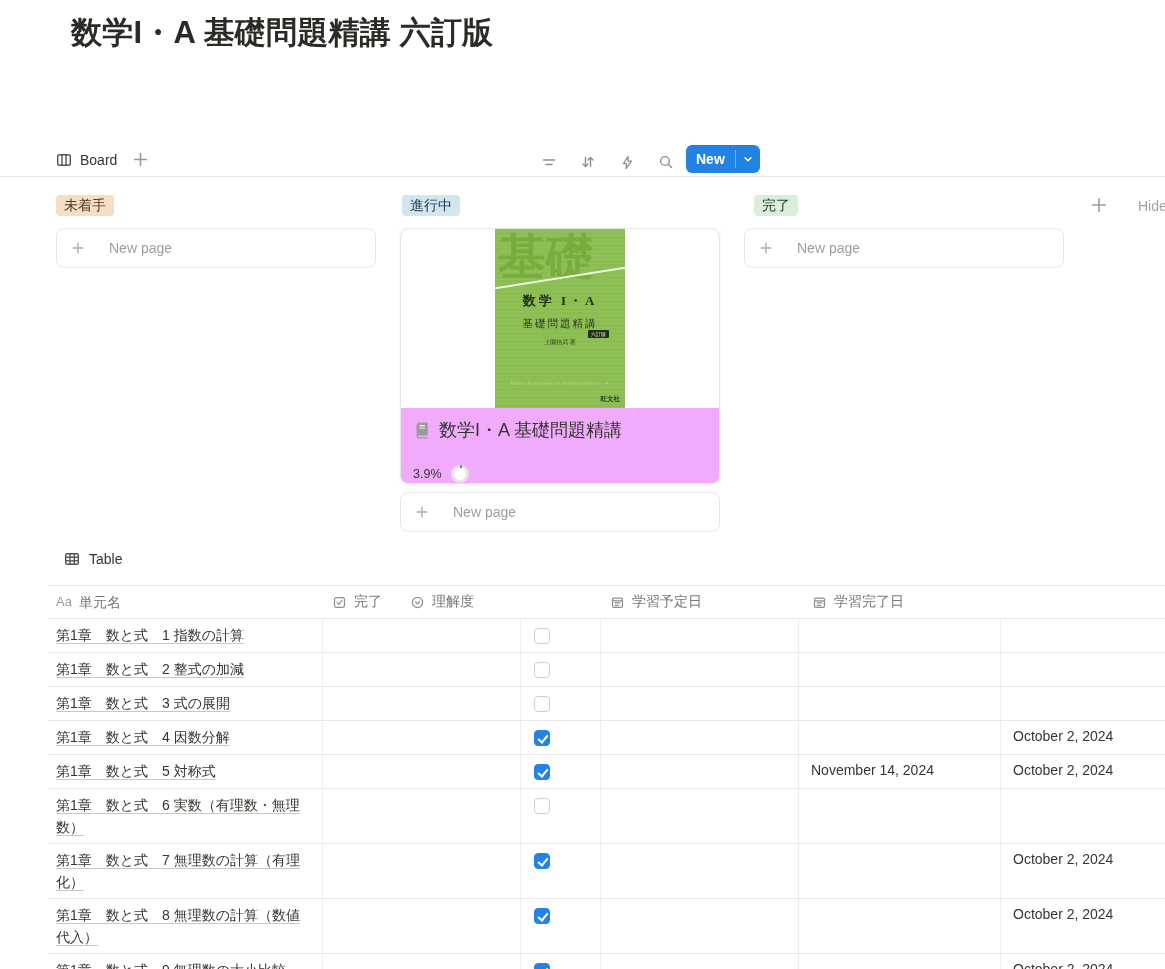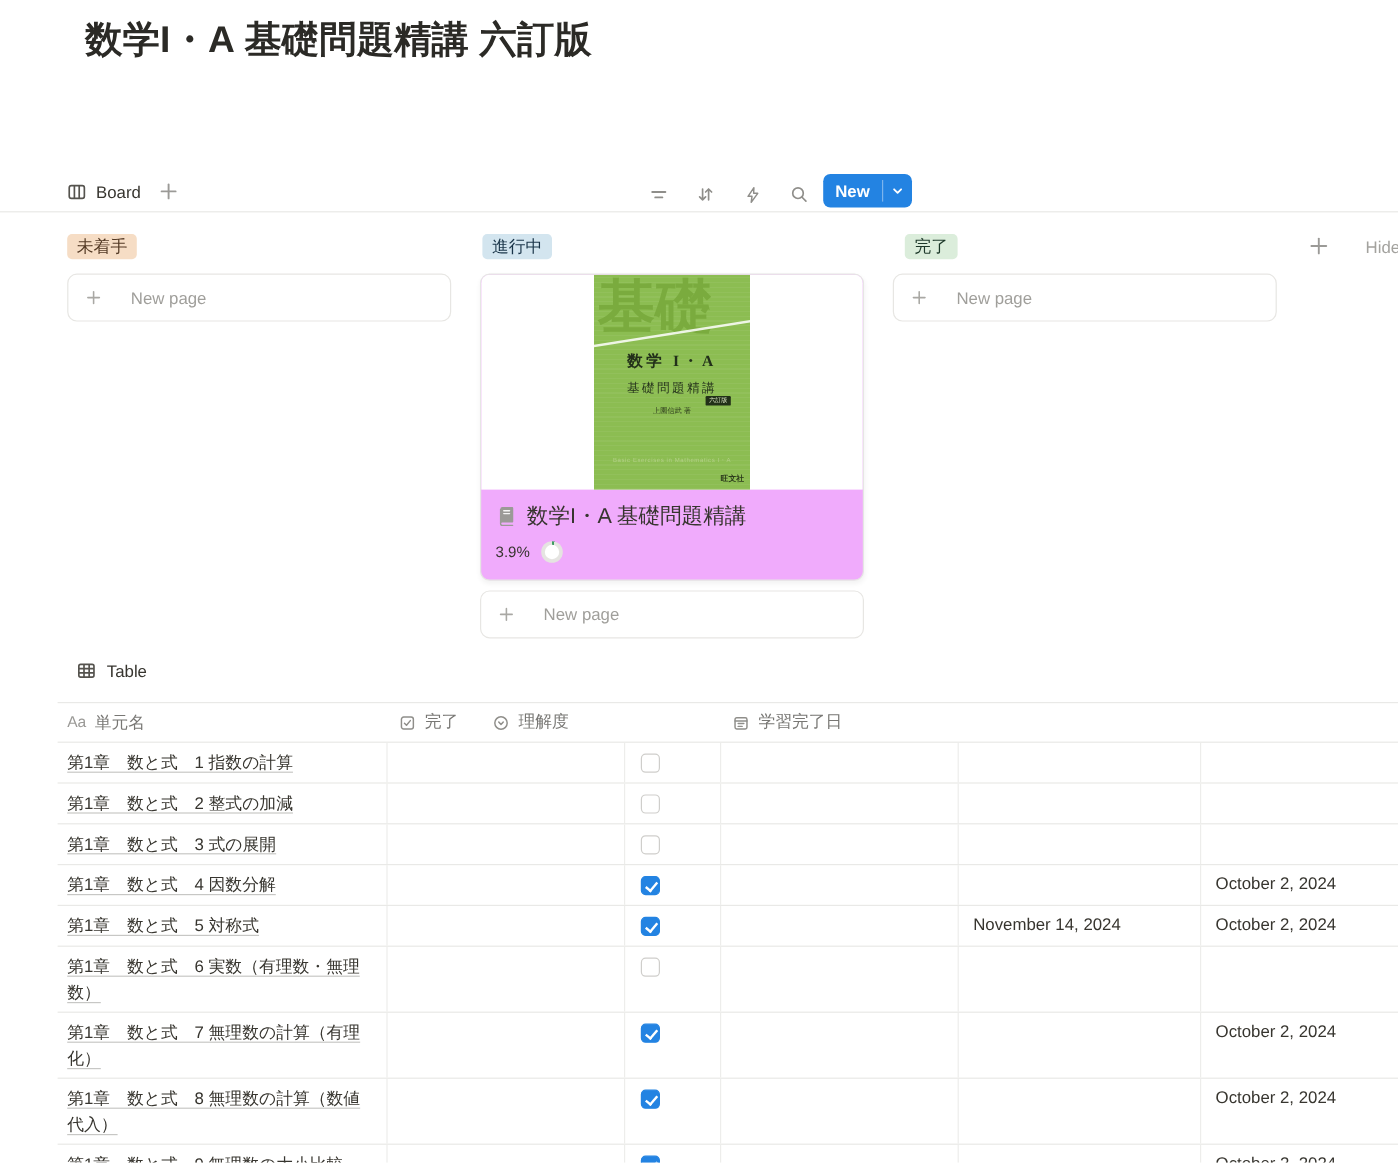--- a/index.html
+++ b/index.html
@@ -41,21 +41,21 @@
   .book-slash { position:absolute; top:48px; left:-10px; width:150px; height:2px; background:rgba(255,255,255,.85); transform:rotate(-9deg); }
   .book-title { position:absolute; top:63px; width:100%; text-align:center; font-family:"Liberation Serif","DejaVu Serif",serif; font-size:13px; font-weight:600; letter-spacing:3px; color:#22301a; }
   .book-sub { position:absolute; top:88px; width:100%; text-align:center; font-family:"Liberation Serif","DejaVu Serif",serif; font-size:10.5px; letter-spacing:2px; color:#26341c; }
   .book-badge { position:absolute; top:101px; right:16px; background:#223018; color:#dfe9c8; font-size:5px; line-height:8px; padding:0 3px; border-radius:1px; }
   .book-author { position:absolute; top:109px; width:100%; text-align:center; font-size:6px; color:#2c3a1c; }
   .book-footer { position:absolute; top:151px; width:100%; text-align:center; font-size:5px; letter-spacing:.5px; color:#b5d18a; }
   .book-pub { position:absolute; top:166px; right:5px; font-size:6.5px; font-weight:700; color:#2c3a1c; }
   .card-body { padding:10px 12px 0; }
   .card-title-row { display:flex; align-items:center; gap:8px; }
   .card-title { font-size:18px; font-weight:500; color:#37352f; white-space:nowrap; }
-  .progress-row { display:flex; align-items:center; gap:9px; margin-top:9px; }
+  .progress-row { display:flex; align-items:center; gap:9px; margin-top:23px; }
   .progress-label { font-size:12.5px; color:#37352f; }
   .progress-ring { position:relative; width:18px; height:18px; border-radius:50%; background:#e5e4e1; }
   .progress-ring::after { content:""; position:absolute; inset:3px; border-radius:50%; background:#fff; }
 
   
   .table-title { position:absolute; left:64px; top:551px; display:flex; align-items:center; gap:9px; cursor:pointer; }
   .table-title .label { font-size:14px; font-weight:500; color:#37352f; }
   .table-wrap { position:absolute; left:48px; top:585px; width:1192px; }
   .t-row, .t-head { display:flex; border-bottom:1px solid #e9e9e7; }
   .t-head { border-top:1px solid #e9e9e7; }
@@ -251,29 +251,40 @@
       </div>
       <div class="hc c-level">
         <span>
           <svg width="15" height="15" viewBox="0 0 16 16" fill="none" stroke="#8f8e8a" stroke-width="1.3" stroke-linecap="round" stroke-linejoin="round">
               <circle cx="8" cy="8" r="5.5"></circle>
               <polyline points="6,7.2 8,9.4 10,7.2"></polyline>
             </svg>
         </span>
         <span>理解度</span>
       </div>
-      <div class="hc c-donedate">
+      <div class="hc c-plan">
         <span>
           <svg width="15" height="15" viewBox="0 0 16 16" fill="none" stroke="#8f8e8a" stroke-width="1.3" stroke-linecap="round">
               <rect x="2.7" y="3.3" width="10.6" height="10" rx="1.5"></rect>
               <line x1="2.7" y1="6.3" x2="13.3" y2="6.3"></line>
               <line x1="5.5" y1="8.5" x2="10.5" y2="8.5"></line>
               <line x1="5.5" y1="11" x2="9" y2="11"></line>
             </svg>
         </span>
+        <span>学習予定日</span>
+      </div>
+      <div class="hc c-donedate">
+        <span>
+          <svg width="15" height="15" viewBox="0 0 16 16" fill="none" stroke="#8f8e8a" stroke-width="1.3" stroke-linecap="round">
+              <rect x="2.7" y="3.3" width="10.6" height="10" rx="1.5"></rect>
+              <line x1="2.7" y1="6.3" x2="13.3" y2="6.3"></line>
+              <line x1="5.5" y1="8.5" x2="10.5" y2="8.5"></line>
+              <line x1="5.5" y1="11" x2="9" y2="11"></line>
+            </svg>
+        </span>
         <span>学習完了日</span>
       </div>
     </div>
 
     <div class="t-row">
       <div class="tc c-title"><span class="t-title">第1章　数と式　1 指数の計算</span></div>
       <div class="tc c-page"></div>
       <div class="tc c-done">
           <span class="checkbox"></span>
         </div>

